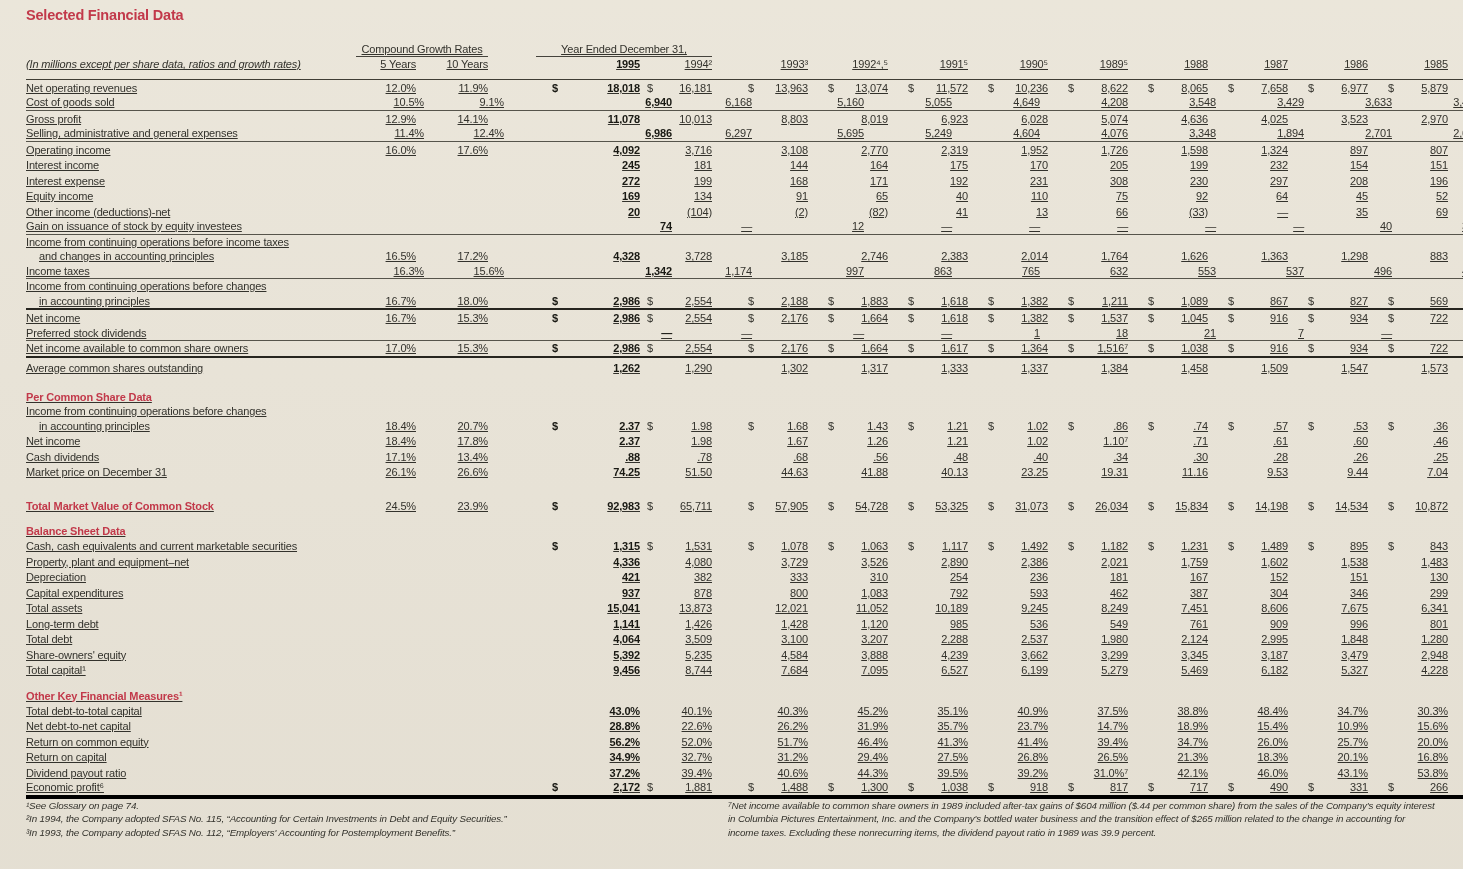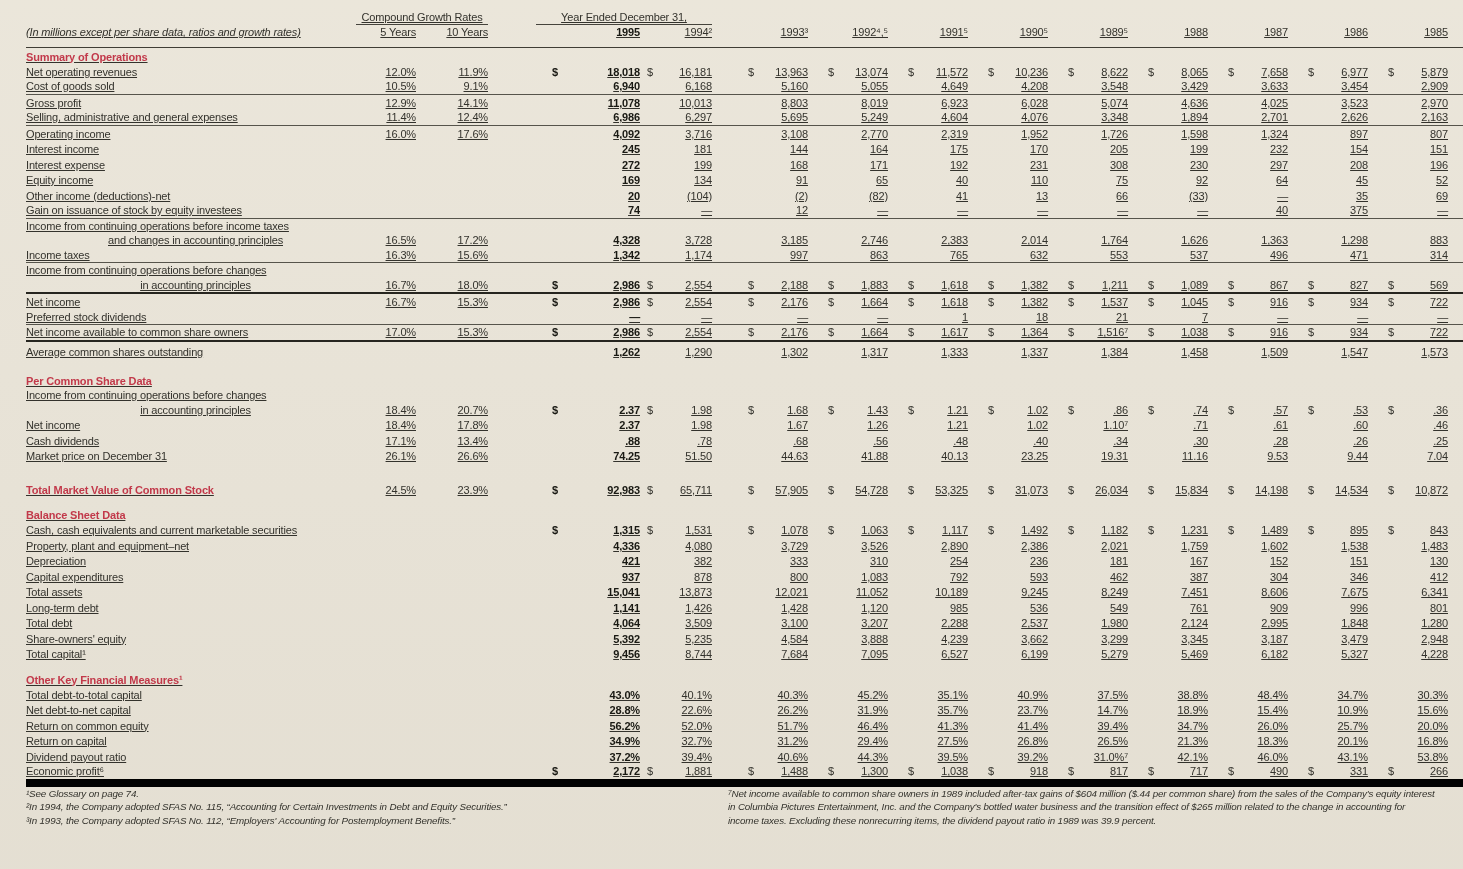--- a/index.html
+++ b/index.html
@@ -43,58 +43,59 @@
   }
   .gspan.g1{grid-column:2 / span 2;}
   .gspan.g2{grid-column:5 / span 2;}
   .chdr{
     border-bottom:1.5px solid #3f3d35;
     padding-bottom:7px;
     min-height:20px;
   }
   .note{font-style:italic;}
   .lbl{line-height:14.5px;padding-right:4px;white-space:nowrap;}
-  .ind{padding-left:13px;text-align:center;}
+  .ind{padding-left:13px;}
   .cell{
     text-align:right;
     position:relative;
     line-height:14.5px;
     white-space:nowrap;
   }
   .cell.y{padding-right:14px;}
   .cell .d{position:absolute;bottom:0;}
   .c95 .d{left:16px;}
   .c94 .d{left:7px;}
   .y .d{left:6px;}
   .c95{font-weight:700;color:var(--ink-bold);}
   .sect{
     grid-column:1 / -1;
     color:var(--red);
     font-weight:700;
     padding-top:3px;
     min-height:16px;
   }
   .red{color:var(--red);font-weight:700;}
-  .thin{border-bottom:1px solid var(--rule-thin);}
+  .thin{border-bottom:1px solid var(--rule-thin);gap:8px;}
   .thick{border-bottom:2.5px solid var(--rule-dark);}
-  .heavy{border-bottom:8px solid #000000;}
+  .heavy{border-bottom:4px solid #000000;}
   .footnotes{
     display:flex;
     font-style:italic;
     font-size:9.8px;
     line-height:13.8px;
     color:var(--ink);
   }
   .fn-left{width:700px;flex:none;}
   .fn-right{width:712px;flex:none;padding-left:2px;}
 </style>
 </head>
 <body>
 
 <div class="page">
+  <div class="title">Selected Financial Data</div>
 
   <div class="row ghdr">
     <div class="lbl"></div>
     <div class="gspan g1">Compound Growth Rates</div>
     <div class="gspan g2">Year Ended December 31,</div>
   </div>
 
   <div class="row chdr" id="colhdr">
     <div class="lbl note">(In millions except per share data, ratios and growth rates)</div>
   <div class="cell c5">5 Years</div>
@@ -109,23 +110,20 @@
       <div class="cell y">1990⁵</div>
       <div class="cell y">1989⁵</div>
       <div class="cell y">1988</div>
       <div class="cell y">1987</div>
       <div class="cell y">1986</div>
       <div class="cell y">1985</div>
     </div>
 
   <div id="tbody">
       <div class="row">
-        <div class="sect">Summary of Operations</div>
-      </div>
-      <div class="row">
         <div class="lbl">Net operating revenues</div>
         <div class="cell c5">12.0%</div>
         <div class="cell c10">11.9%</div>
         <div class="cell gut"></div>
         <div class="cell c95"><span class="d">$</span><span class="n">18,018</span></div>
         <div class="cell c94"><span class="d">$</span><span class="n">16,181</span></div>
         <div class="cell gut"></div>
         <div class="cell y"><span class="d">$</span><span class="n">13,963</span></div>
         <div class="cell y"><span class="d">$</span><span class="n">13,074</span></div>
         <div class="cell y"><span class="d">$</span><span class="n">11,572</span></div>
@@ -596,21 +594,21 @@
         <div class="cell c94">878</div>
         <div class="cell gut"></div>
         <div class="cell y">800</div>
         <div class="cell y">1,083</div>
         <div class="cell y">792</div>
         <div class="cell y">593</div>
         <div class="cell y">462</div>
         <div class="cell y">387</div>
         <div class="cell y">304</div>
         <div class="cell y">346</div>
-        <div class="cell y">412</div>
+        <div class="cell y">299</div>
       </div>
       <div class="row">
         <div class="lbl">Total assets</div>
         <div class="cell c5"></div>
         <div class="cell c10"></div>
         <div class="cell gut"></div>
         <div class="cell c95">15,041</div>
         <div class="cell c94">13,873</div>
         <div class="cell gut"></div>
         <div class="cell y">12,021</div>

